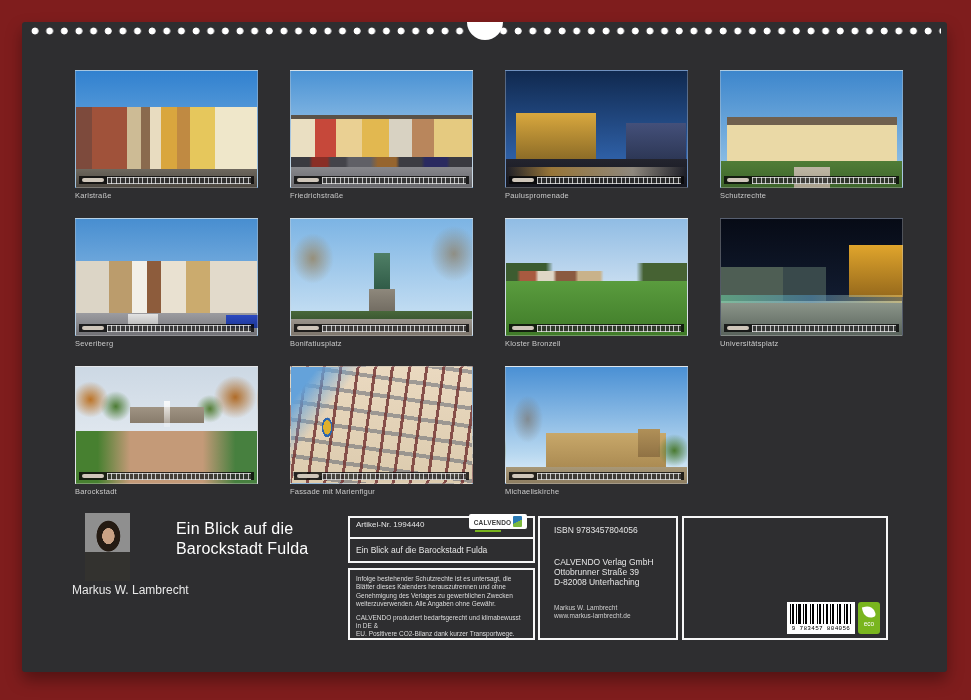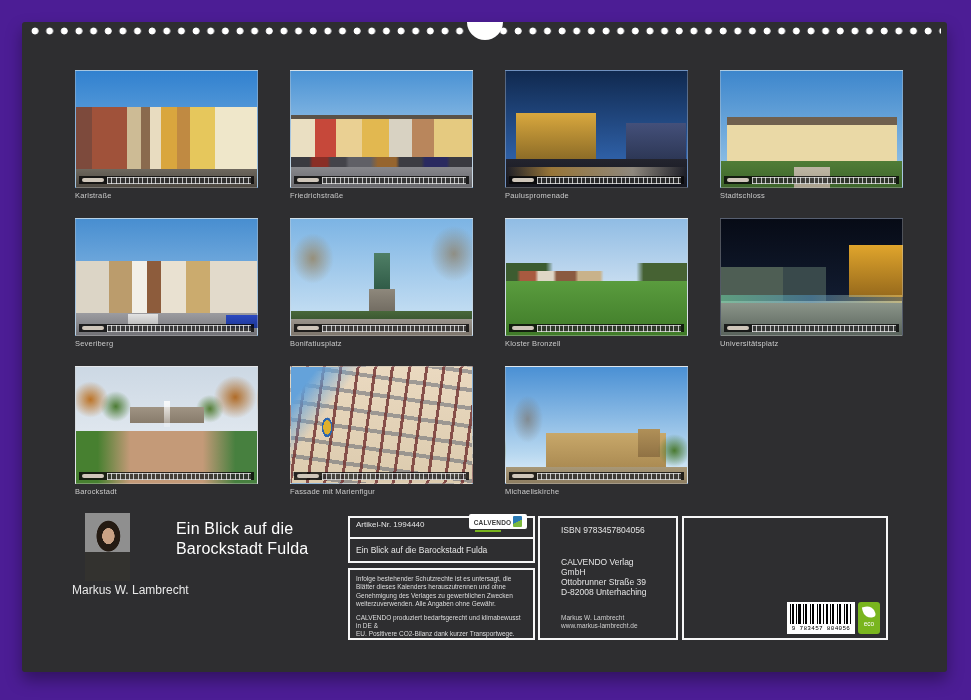--- a/index.html
+++ b/index.html
@@ -1,17 +1,17 @@
 <!DOCTYPE html>
 <html><head>
 <meta charset="utf-8">
 <style>
   html,body{margin:0;padding:0;background:#ffffff;width:971px;height:700px;
     font-family:"Liberation Sans",sans-serif;-webkit-font-smoothing:antialiased;}
-  .stage{position:relative;width:971px;height:700px;overflow:hidden;background:#4c1d95;}
+  .stage{position:relative;width:971px;height:700px;overflow:hidden;background:#7f1d1d;}
   .card{position:absolute;left:22px;top:22px;width:925px;height:650px;background:#2e2e30;
     border-radius:3px;box-shadow:0 8px 16px rgba(0,0,0,.35);}
   
   .holes{position:absolute;top:4px;left:6px;right:6px;height:10px;
     background-image:radial-gradient(circle at 7px 5px,#fff 3.1px,rgba(255,255,255,0) 3.8px);
     background-size:14.65px 10px;background-repeat:repeat-x;}
   .notch{position:absolute;top:0;left:445px;width:36px;height:18px;background:#fff;
     border-radius:0 0 20px 20px;}
   
   .gallery{position:absolute;left:53px;top:48px;display:grid;
@@ -124,21 +124,21 @@
     align-items:center;justify-content:center;gap:2px;}
   .cal-logo .txt{font-size:6.5px;font-weight:bold;color:#3a3a3a;letter-spacing:.2px;line-height:6px;}
   .cal-logo .tag{display:block;width:26px;height:2px;background:#7ab51e;margin:1px 0 0 1px;}
   .cal-logo .mark{width:9px;height:11px;background:linear-gradient(155deg,#2a7ab5 0 52%,#7cb93e 52%);
     border-radius:1px;}
   .boxB{left:326px;top:515px;width:187px;height:26px;display:flex;align-items:center;padding:0 6px;}
   .boxB .t{font-size:8.5px;}
   .boxC{left:326px;top:546px;width:187px;height:72px;padding:5px 6px;font-size:6.5px;
     line-height:8.4px;color:#dedede;overflow:hidden;}
   .boxC .para{margin:0 0 5px 0;}
-  .boxISBN{left:516px;top:494px;width:140px;height:124px;padding:7px 21px;}
+  .boxISBN{left:516px;top:494px;width:140px;height:124px;padding:7px 14px;}
   .boxISBN .isbn{font-size:8.5px;}
   .boxISBN .pub{margin-top:22px;font-size:8.5px;line-height:10px;}
   .boxISBN .ac{margin-top:17px;font-size:6.5px;line-height:8px;color:#cfcfcf;}
   .boxR{left:660px;top:494px;width:206px;height:124px;}
   .barcode{position:absolute;left:103px;top:84px;width:68px;height:32px;background:#fff;}
   .bars{height:20px;margin:2px 3px 0;
     background:repeating-linear-gradient(90deg,#000 0 1px,#fff 1px 2px,#000 2px 4px,#fff 4px 6.5px,#000 6.5px 7.5px,#fff 7.5px 8.5px,#000 8.5px 11px,#fff 11px 13.5px);}
   .digits{font-family:"Liberation Mono",monospace;font-size:6px;color:#000;text-align:center;
     letter-spacing:.3px;line-height:9px;}
   .eco{position:absolute;left:174px;top:84px;width:22px;height:32px;background:#79b51e;
@@ -183,21 +183,21 @@
         </div>
         <div class="caption">Pauluspromenade</div>
       </div>
       <div class="tile">
         <div class="photo p4">
           <div class="strip">
               <span class="pill"></span>
               <span class="days"></span>
             </div>
         </div>
-        <div class="caption">Stadtschloss</div>
+        <div class="caption">Schutzrechte</div>
       </div>
 
       <div class="tile">
         <div class="photo p5">
           <div class="strip">
               <span class="pill"></span>
               <span class="days"></span>
             </div>
         </div>
         <div class="caption">Severiberg</div>

